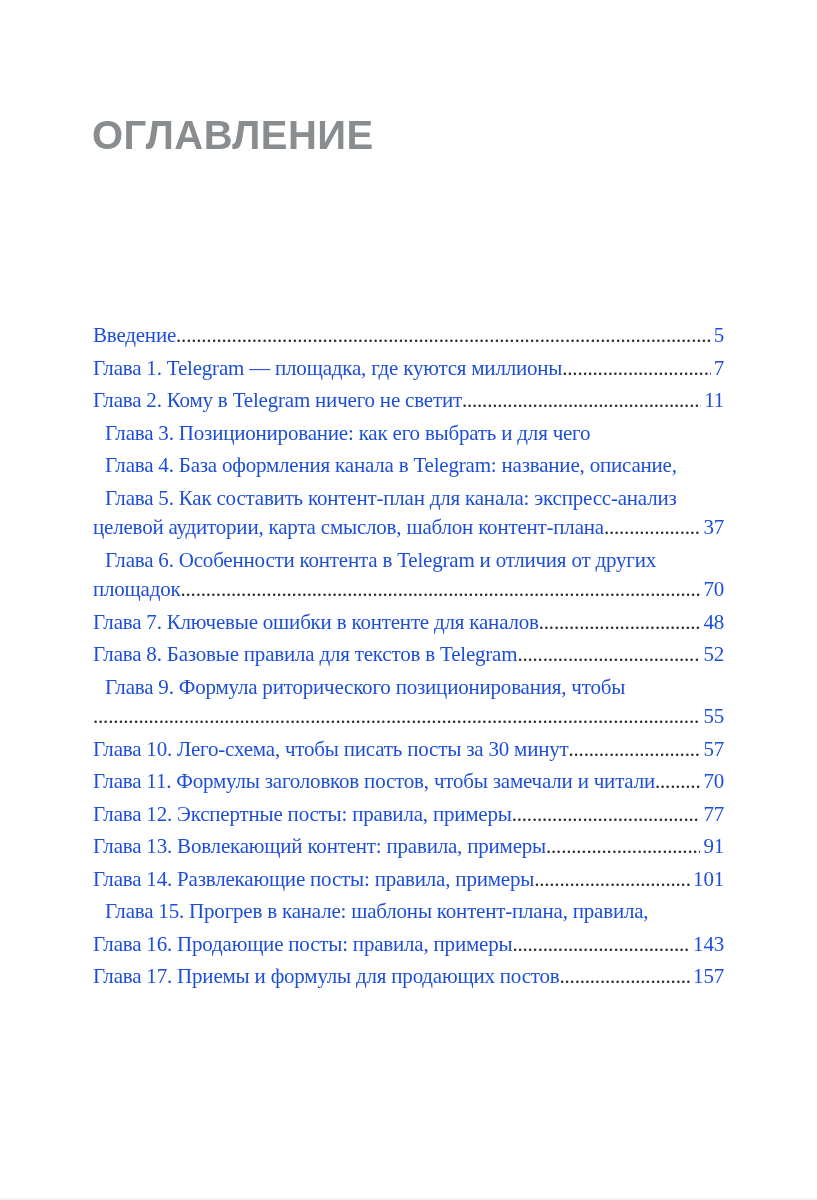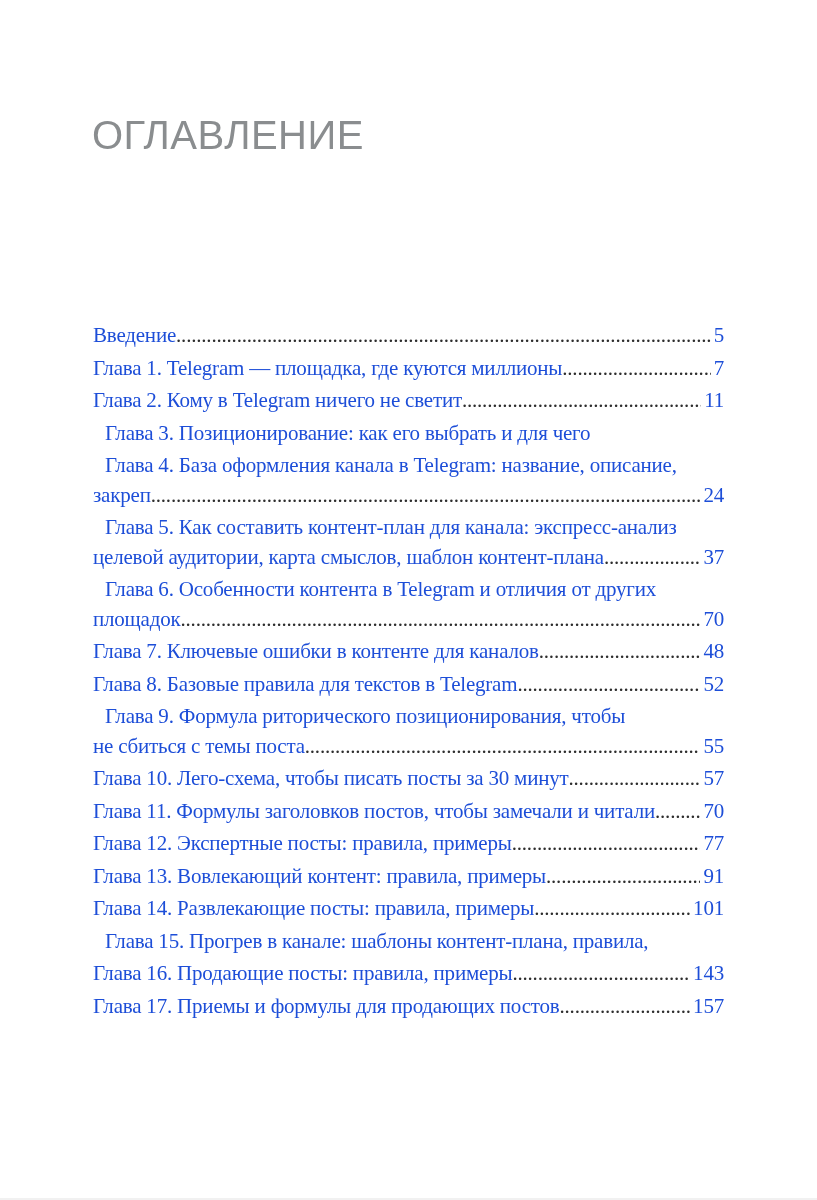--- a/index.html
+++ b/index.html
@@ -14,21 +14,21 @@
     background: #ffffff;
     overflow: hidden;
     font-family: "Liberation Serif", serif;
   }
   .page-title {
     position: absolute;
     left: 92px;
     top: 112px;
     margin: 0;
     font-family: "Liberation Sans", sans-serif;
-    font-weight: 400;
+    font-weight: 700;
     font-size: 40px;
     line-height: 46px;
     letter-spacing: 0.5px;
     color: #8a8d8f;
   }
   .toc {
     position: absolute;
     left: 93px;
     top: 321px;
     width: 631px;
@@ -96,25 +96,20 @@
       <span class="toc-text">Глава 2. Кому в Telegram ничего не светит</span>
       <span class="toc-dots"></span>
       <span class="toc-page-num">11</span>
     </div>
   </div>
       <div class="toc-entry">
     <div class="toc-wrap-line">Глава 3. Позиционирование: как его выбрать и для чего</div>
   </div>
       <div class="toc-entry">
     <div class="toc-wrap-line">Глава 4. База оформления канала в Telegram: название, описание,</div>
-        <div class="toc-last-line">
-      <span class="toc-text">закреп</span>
-      <span class="toc-dots"></span>
-      <span class="toc-page-num">24</span>
-    </div>
   </div>
       <div class="toc-entry">
     <div class="toc-wrap-line">Глава 5. Как составить контент-план для канала: экспресс-анализ</div>
         <div class="toc-last-line">
       <span class="toc-text">целевой аудитории, карта смыслов, шаблон контент-плана</span>
       <span class="toc-dots"></span>
       <span class="toc-page-num">37</span>
     </div>
   </div>
       <div class="toc-entry">
@@ -135,21 +130,20 @@
       <div class="toc-entry">
     <div class="toc-last-line">
       <span class="toc-text">Глава 8. Базовые правила для текстов в Telegram</span>
       <span class="toc-dots"></span>
       <span class="toc-page-num">52</span>
     </div>
   </div>
       <div class="toc-entry">
     <div class="toc-wrap-line">Глава 9. Формула риторического позиционирования, чтобы</div>
         <div class="toc-last-line">
-      <span class="toc-text">не сбиться с темы поста</span>
       <span class="toc-dots"></span>
       <span class="toc-page-num">55</span>
     </div>
   </div>
       <div class="toc-entry">
     <div class="toc-last-line">
       <span class="toc-text">Глава 10. Лего-схема, чтобы писать посты за 30 минут</span>
       <span class="toc-dots"></span>
       <span class="toc-page-num">57</span>
     </div>

